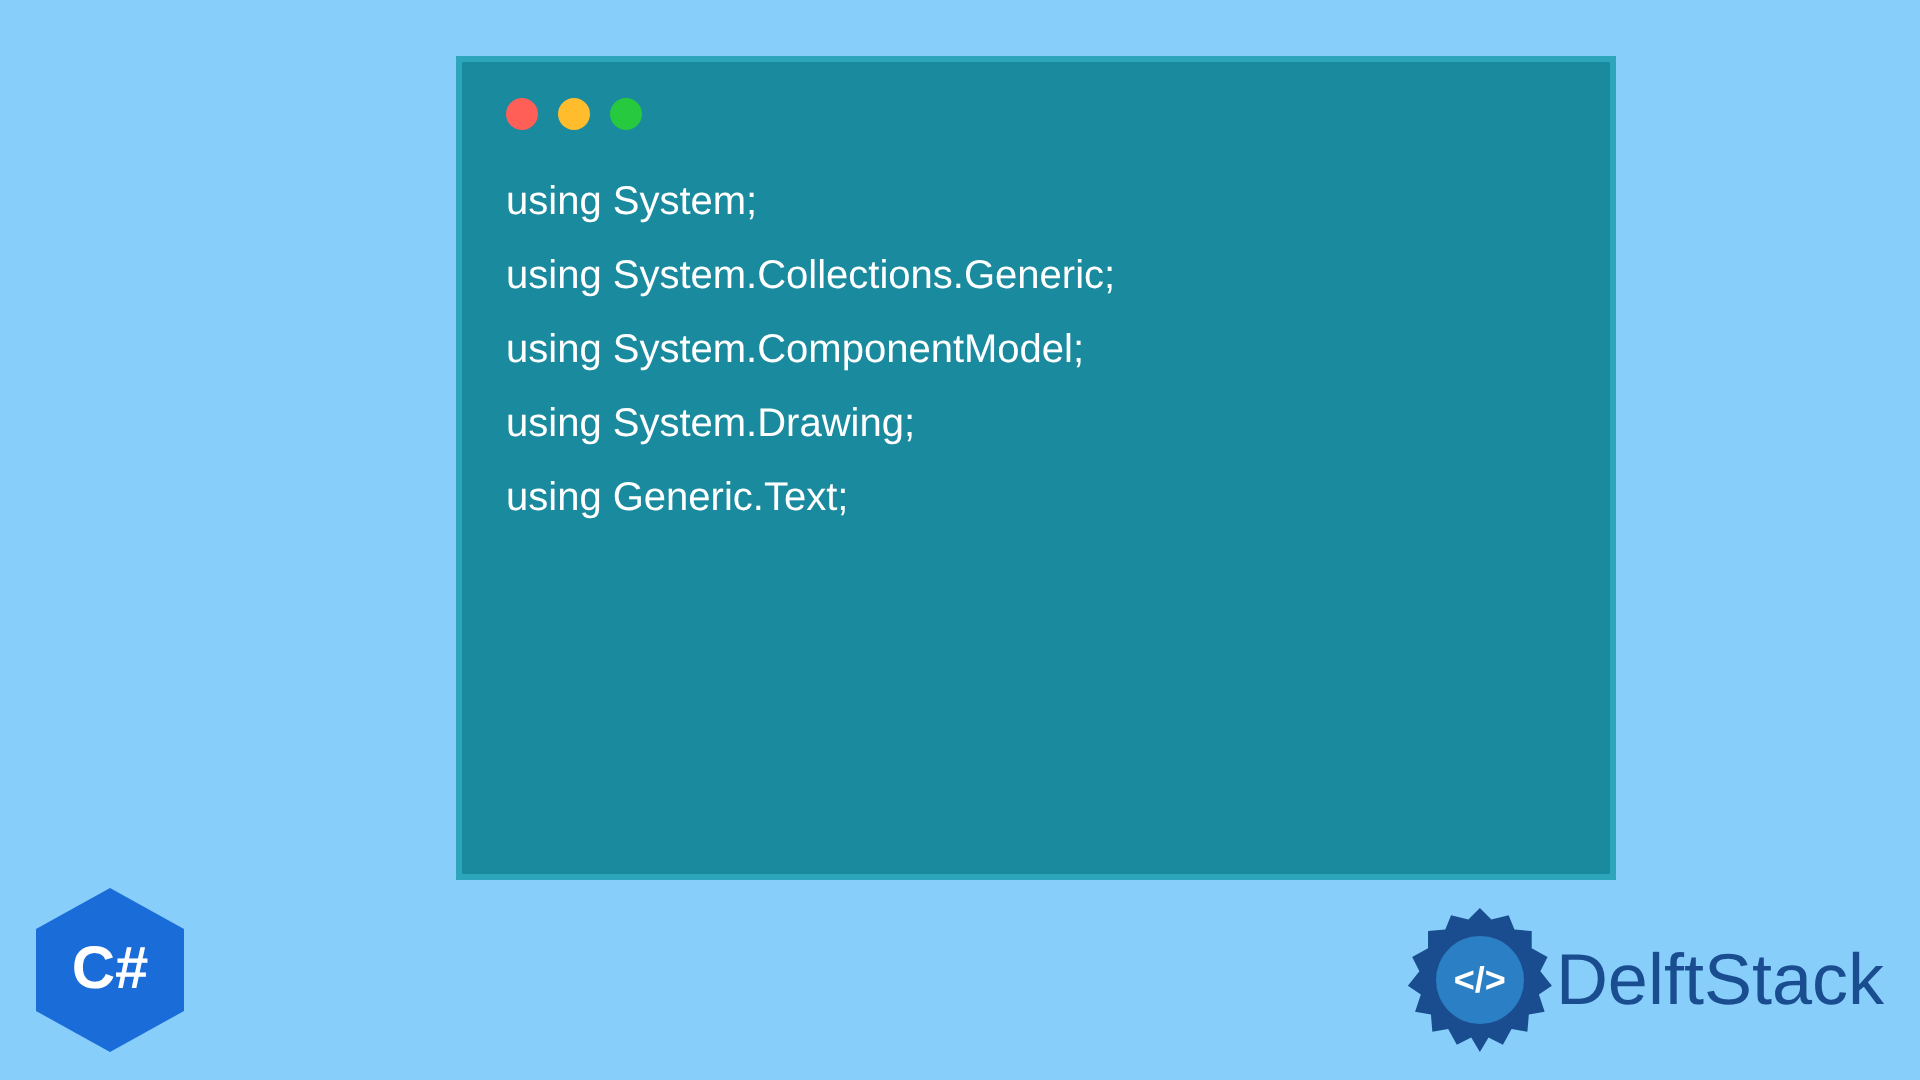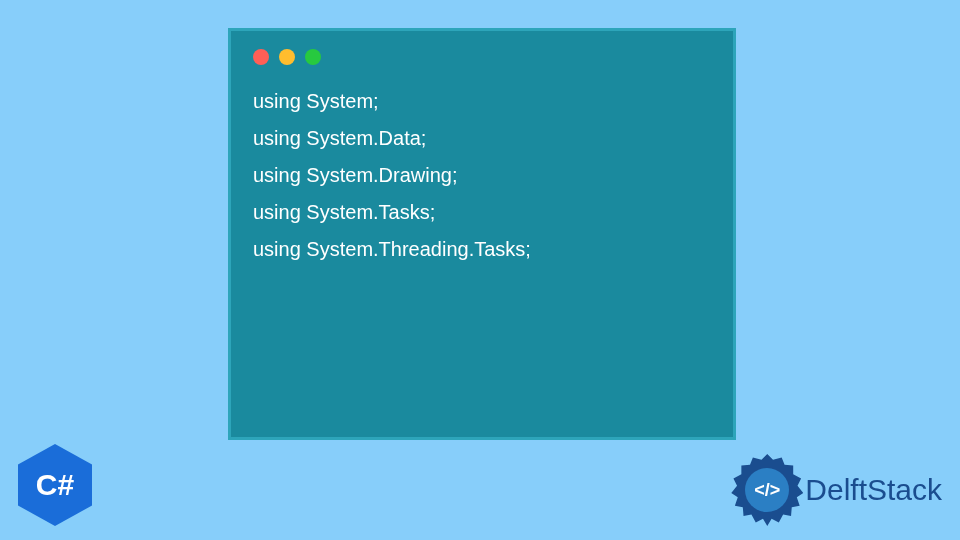--- a/index.html
+++ b/index.html
@@ -12,21 +12,21 @@
       height: 540px;
       background: #87cefa;
       position: relative;
       font-family: -apple-system, BlinkMacSystemFont, "Segoe UI", sans-serif;
       overflow: hidden;
     }
     .code-window {
       position: absolute;
       top: 28px;
       left: 228px;
-      width: 508px;
+      width: 580px;
       height: 412px;
       background: #1a8a9e;
       border: 3px solid #2da5ba;
       padding: 18px 22px;
     }
     .traffic-lights {
       display: flex;
       gap: 10px;
       margin-bottom: 18px;
     }
@@ -101,40 +101,40 @@
       background: #2b7fc4;
       border-radius: 50%;
       display: flex;
       align-items: center;
       justify-content: center;
       color: #fff;
       font-size: 18px;
       font-weight: 700;
     }
     .delftstack-text {
-      font-size: 30px;
+      font-size: 36px;
       color: #1a4d8f;
       font-weight: 400;
     }
   </style>
 </head>
 <body>
 
 <div class="code-window">
   <div class="traffic-lights">
     <div class="light red"></div>
     <div class="light yellow"></div>
     <div class="light green"></div>
   </div>
   <div class="code-content">
     <div class="code-line">using System;</div>
-    <div class="code-line">using System.Data;</div>
+    <div class="code-line">using System.Collections.Generic;</div>
+    <div class="code-line">using System.ComponentModel;</div>
     <div class="code-line">using System.Drawing;</div>
-    <div class="code-line">using System.Tasks;</div>
-    <div class="code-line">using System.Threading.Tasks;</div>
+    <div class="code-line">using Generic.Text;</div>
   </div>
 </div>
 
 <div class="csharp-badge">
   <div class="csharp-hex">
     <span class="csharp-text">C#</span>
   </div>
 </div>
 
 <div class="delftstack-logo">

